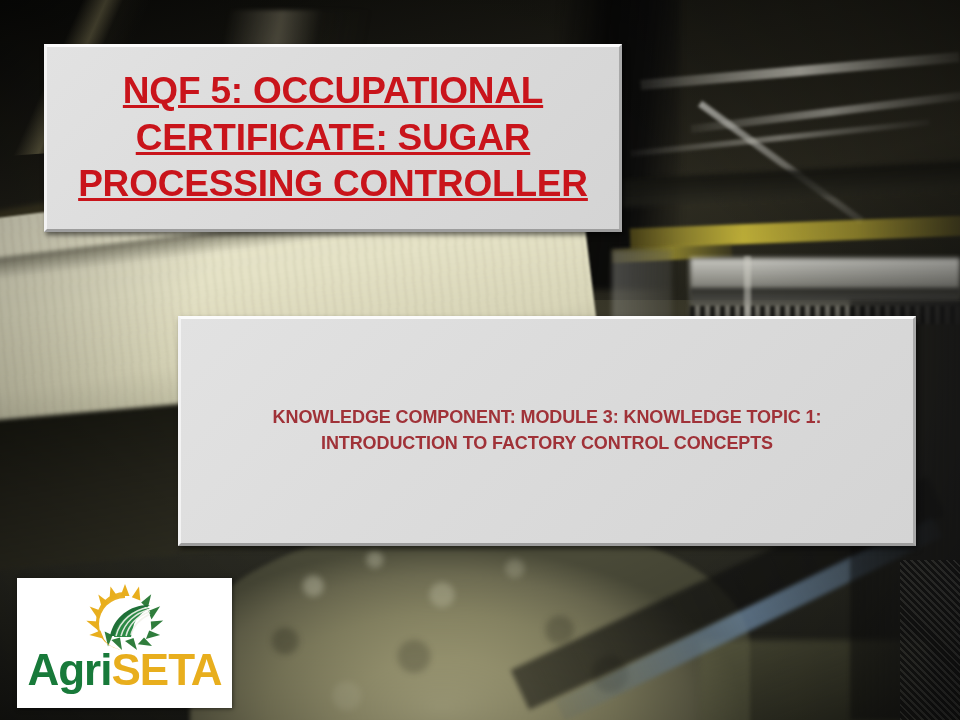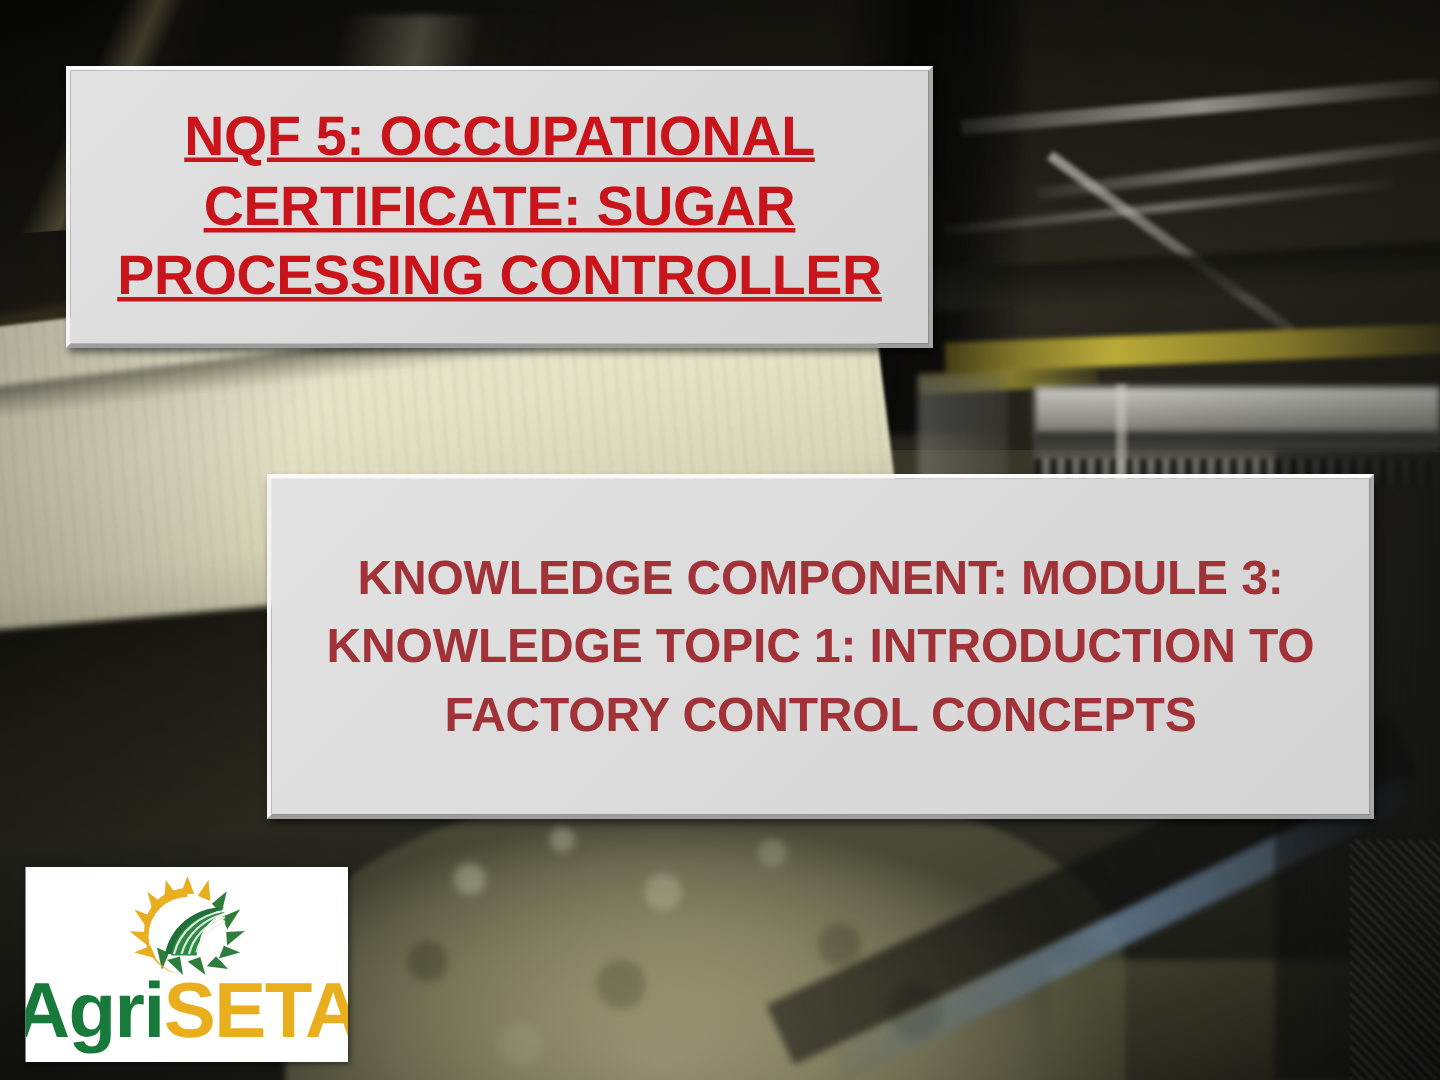--- a/index.html
+++ b/index.html
@@ -275,21 +275,21 @@
 
   #subtitle-panel {
     left: 178px;
     top: 316px;
     width: 738px;
     height: 230px;
   }
   .subtitle-text {
     margin: 0;
     padding: 0 22px;
-    font-size: 32px;
+    font-size: 18px;
     font-weight: bold;
     line-height: 1.42;
     letter-spacing: -0.1px;
     color: #a03238;
   }
 
   
   #logo-box {
     position: absolute;
     left: 17px;
@@ -301,21 +301,21 @@
     display: flex;
     flex-direction: column;
     align-items: center;
     justify-content: flex-start;
     padding-top: 6px;
     box-sizing: border-box;
     overflow: hidden;
   }
   #logo-emblem { display: block; }
   .wordmark {
-    font-size: 52px;
+    font-size: 44px;
     font-weight: bold;
     line-height: 1;
     letter-spacing: -1px;
     white-space: nowrap;
     margin-top: -2px;
   }
   .wm-agri { color: #187a3a; }
   .wm-seta { color: #e8ae1d; }
 </style>
 </head>

